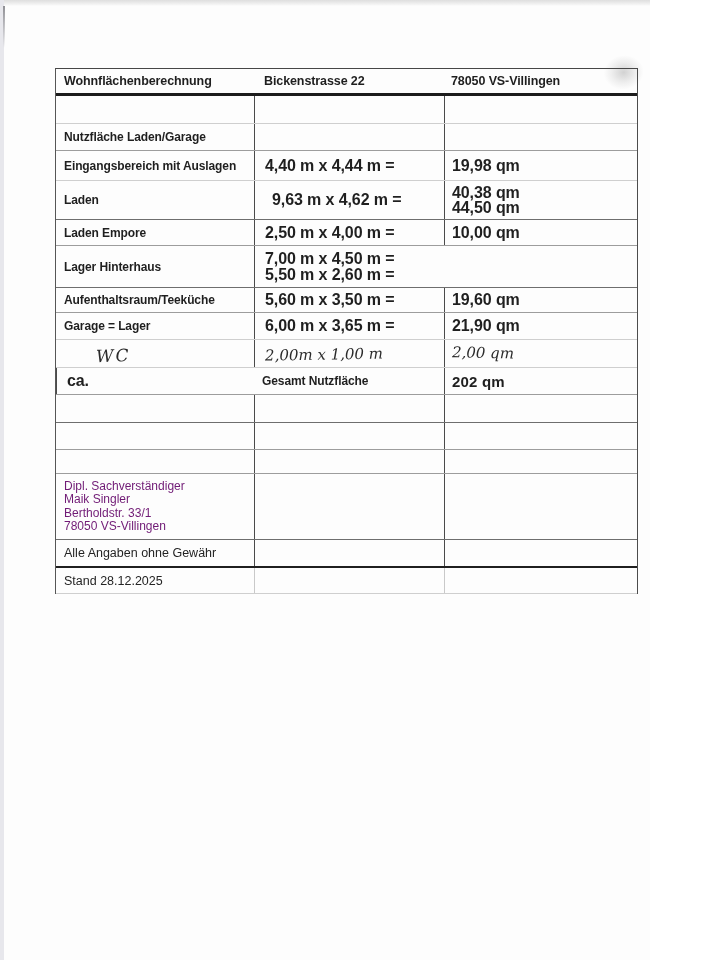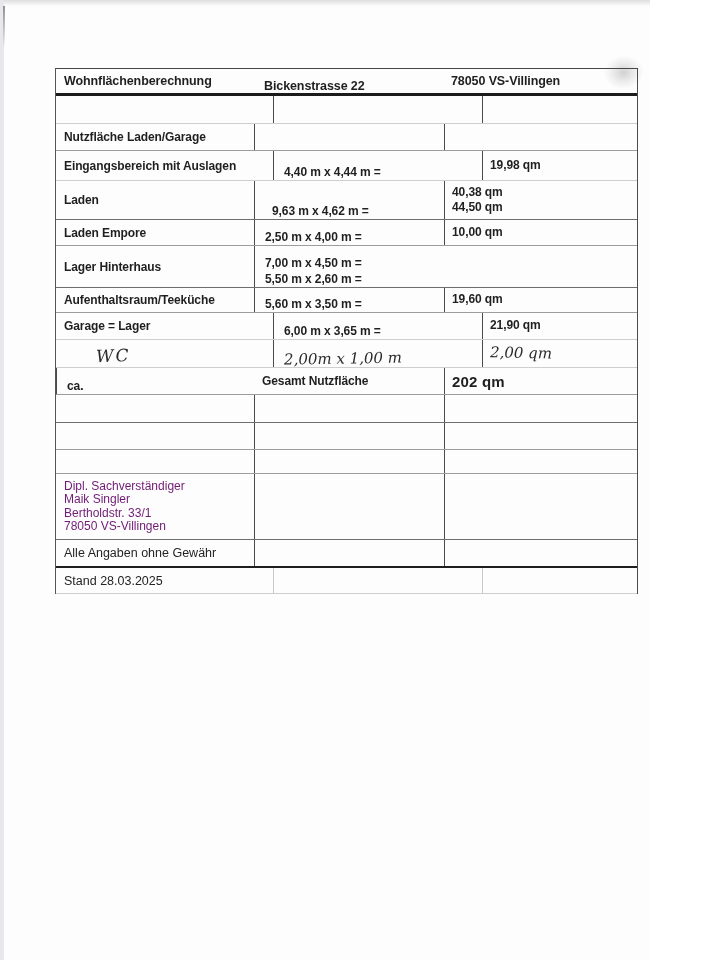--- a/index.html
+++ b/index.html
@@ -19,33 +19,33 @@
             background:radial-gradient(closest-side at 60% 45%,#d2d2d2,rgba(226,226,226,.55) 60%,rgba(240,240,240,0));
             transform:rotate(-8deg);}
 
   
   .doc{position:absolute;left:55px;top:68px;width:583px;
        border-top:1.5px solid #474747;border-left:1.3px solid #565656;border-right:1.3px solid #4c4c4c;
        box-sizing:border-box;}
   .trow{display:grid;grid-template-columns:198px 190px 195px;box-sizing:border-box;}
   .cell{display:flex;flex-direction:column;justify-content:center;box-sizing:border-box;overflow:hidden;}
   .c1{padding-left:8px;}
-  .c2{padding-left:10px;justify-content:flex-end;}
+  .c2{padding-left:10px;}
   .c3{padding-left:7px;}
   .trow:not(.header) .c2, .trow:not(.header) .c3{border-left:1.4px solid #4a4a4a;}
   .trow.stand .c2, .trow.stand .c3{border-left-color:#c9c9c9;}
 
   .bb-thick{border-bottom:3px solid #1c1c1c;}
   .bb-thick2{border-bottom:2.5px solid #1f1f1f;}
   .bb-dark{border-bottom:1.2px solid #6e6e6e;}
   .bb-med{border-bottom:1px solid #9d9d9d;}
-  .bb-faint{border-bottom:1px solid #cfcfcf;gap:19px;}
+  .bb-faint{border-bottom:1px solid #cfcfcf;}
 
   .lbl{font-weight:bold;font-size:12px;letter-spacing:-.1px;}
-  .txt{font-weight:bold;font-size:12px;line-height:15.5px;letter-spacing:-.1px;}
+  .txt{font-weight:bold;font-size:16px;line-height:15.5px;letter-spacing:-.1px;}
   .hdr .lbl{font-size:12.5px;}
   .indent1{padding-left:7px;}
   .total-area{font-weight:bold;font-size:15px;letter-spacing:.2px;}
   .plain{font-weight:normal;font-size:12px;line-height:13.5px;color:#701a75;}
   .plain-lg{font-weight:normal;font-size:12.5px;color:#242424;}
 
   .hand{font-family:"DejaVu Serif",serif;font-style:italic;font-size:15px;color:#2b2b2b;}
   .hand-label{font-size:17px;letter-spacing:2px;padding-left:32px;transform:rotate(-2deg);}
   .hand-dim{transform:rotate(-1deg);}
   .hand-area{transform:rotate(1deg);}
@@ -215,20 +215,20 @@
     <div class="trow bb-thick2" style="height:28px">
       <div class="cell c1">
           <span class="plain-lg">Alle Angaben ohne Gewähr</span>
         </div>
       <div class="cell c2"></div>
         <div class="cell c3"></div>
     </div>
 
     <div class="trow stand bb-faint" style="height:26px">
       <div class="cell c1">
-          <span class="plain-lg">Stand 28.03.2025</span>
+          <span class="plain-lg">Stand 28.12.2025</span>
         </div>
       <div class="cell c2"></div>
         <div class="cell c3"></div>
     </div>
 
   </div>
 </div>
 
 </body></html>

